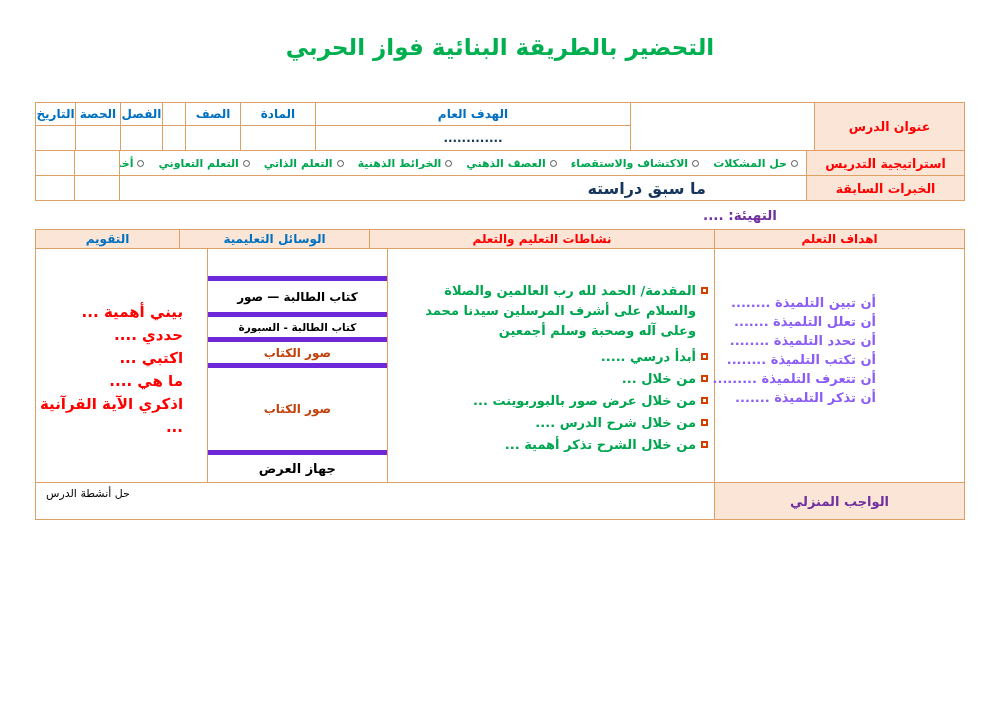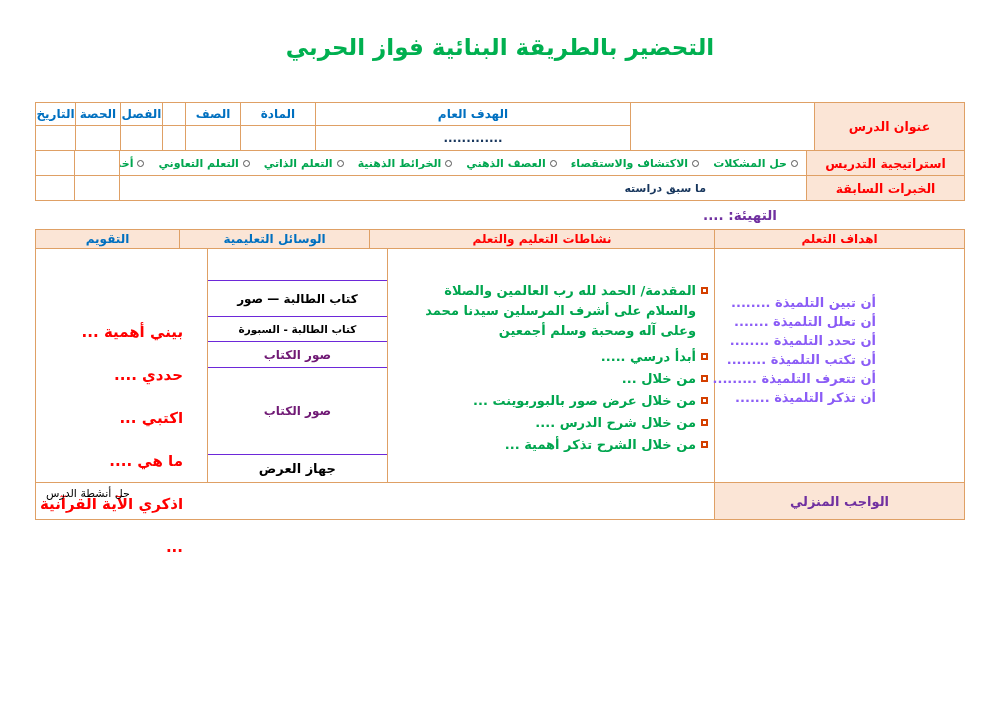--- a/index.html
+++ b/index.html
@@ -28,21 +28,21 @@
   .c-class { width:42px; } .c-period { width:45px; } .c-date { flex:1; }
   .sublbl { height:23px; line-height:22px; border-bottom:1px solid #dfa065; text-align:center; color:#0070c0; font-weight:bold; font-size:12px; }
   .subval { height:24px; display:flex; align-items:center; justify-content:center; font-size:12px; font-weight:bold; color:#17365d; }
   .side-lbl { width:158px; display:flex; align-items:center; justify-content:center; }
   .c-strats { flex:1; display:flex; align-items:center; gap:14px; padding:0 8px; overflow:hidden; }
   .strategy { display:inline-flex; align-items:center; gap:4px; white-space:nowrap; }
   .strategy .lbl { color:#00a64f; font-weight:bold; font-size:11px; }
   .circ { width:7px; height:7px; border:1px solid #555; border-radius:50%; flex:0 0 auto; }
   .c-sm45 { width:45px; } .c-sm38 { width:38px; }
   .c-prior { flex:1; display:flex; align-items:center; justify-content:flex-start; padding-right:100px; }
-  .prior-txt { font-size:11px; font-weight:bold; color:#17365d; }
+  .prior-txt { font-size:16px; font-weight:bold; color:#17365d; }
 
   .prep-line { margin-top:6px; text-align:right; padding-right:188px; color:#7030a0; font-weight:bold; font-size:13.5px; height:17px; }
 
   
   .main-tbl { margin-top:5px; }
   .head { height:19px; background:#fbe5d6; }
   .hc { display:flex; align-items:center; justify-content:center; font-weight:bold; font-size:12px; }
   .hc.red { color:#ff0000; } .hc.blue { color:#0070c0; }
   .w-obj { width:250px; } .w-act { width:345px; } .w-aids { width:190px; } .w-eval { flex:1; }
   .body-row { height:234px; }
@@ -50,30 +50,30 @@
   .objectives { padding:44px 88px 0 8px; }
   .obj-line { color:#8b5cf6; font-weight:bold; font-size:13px; line-height:19px; white-space:nowrap; text-align:right; }
 
   .activities { padding:32px 6px 0 10px; }
   .act { display:flex; align-items:flex-start; margin-bottom:2px; }
   .sq { flex:0 0 auto; width:7px; height:7px; border:2px solid #d43f00; margin-top:6px; margin-left:5px; background:#fff; }
   .act-text { color:#00a64f; font-weight:bold; font-size:13px; line-height:20px; text-align:right; }
   .act.para { margin-bottom:6px; }
 
   .aids { display:flex; flex-direction:column; }
-  .aid-seg { display:flex; align-items:center; justify-content:center; border-bottom:1px solid #6d28d9; }
+  .aid-seg { display:flex; align-items:center; justify-content:center; border-bottom:5px solid #6d28d9; }
   .aid-s1 { height:32px; } .aid-s2 { height:36px; } .aid-s3 { height:25px; }
   .aid-s4 { height:26px; } .aid-s5 { height:87px; } .aid-s6 { flex:1; border-bottom:none; }
   .aid-strong { font-weight:bold; font-size:12px; color:#000; }
   .aid-small  { font-weight:bold; font-size:10.5px; color:#000; }
-  .aid-orange { font-weight:bold; font-size:12px; color:#701a75; }
+  .aid-orange { font-weight:bold; font-size:12px; color:#c2410c; }
   .aid-strong2{ font-weight:bold; font-size:13px; color:#000; }
 
   .evaluation { padding:52px 24px 0 4px; }
-  .eval-line { color:#ff0000; font-weight:bold; font-size:15px; line-height:23px; text-align:right; white-space:nowrap;margin-top:20px; }
+  .eval-line { color:#ff0000; font-weight:bold; font-size:15px; line-height:23px; text-align:right; white-space:nowrap; }
 
   .foot { height:36px; }
   .f-lbl { width:250px; display:flex; align-items:center; justify-content:center; color:#7030a0; font-weight:bold; font-size:13px; }
   .f-val { flex:1; padding:4px 10px; font-size:11px; color:#000; text-align:left; }
 </style>
 </head>
 <body>
 
 <div class="page">
 

